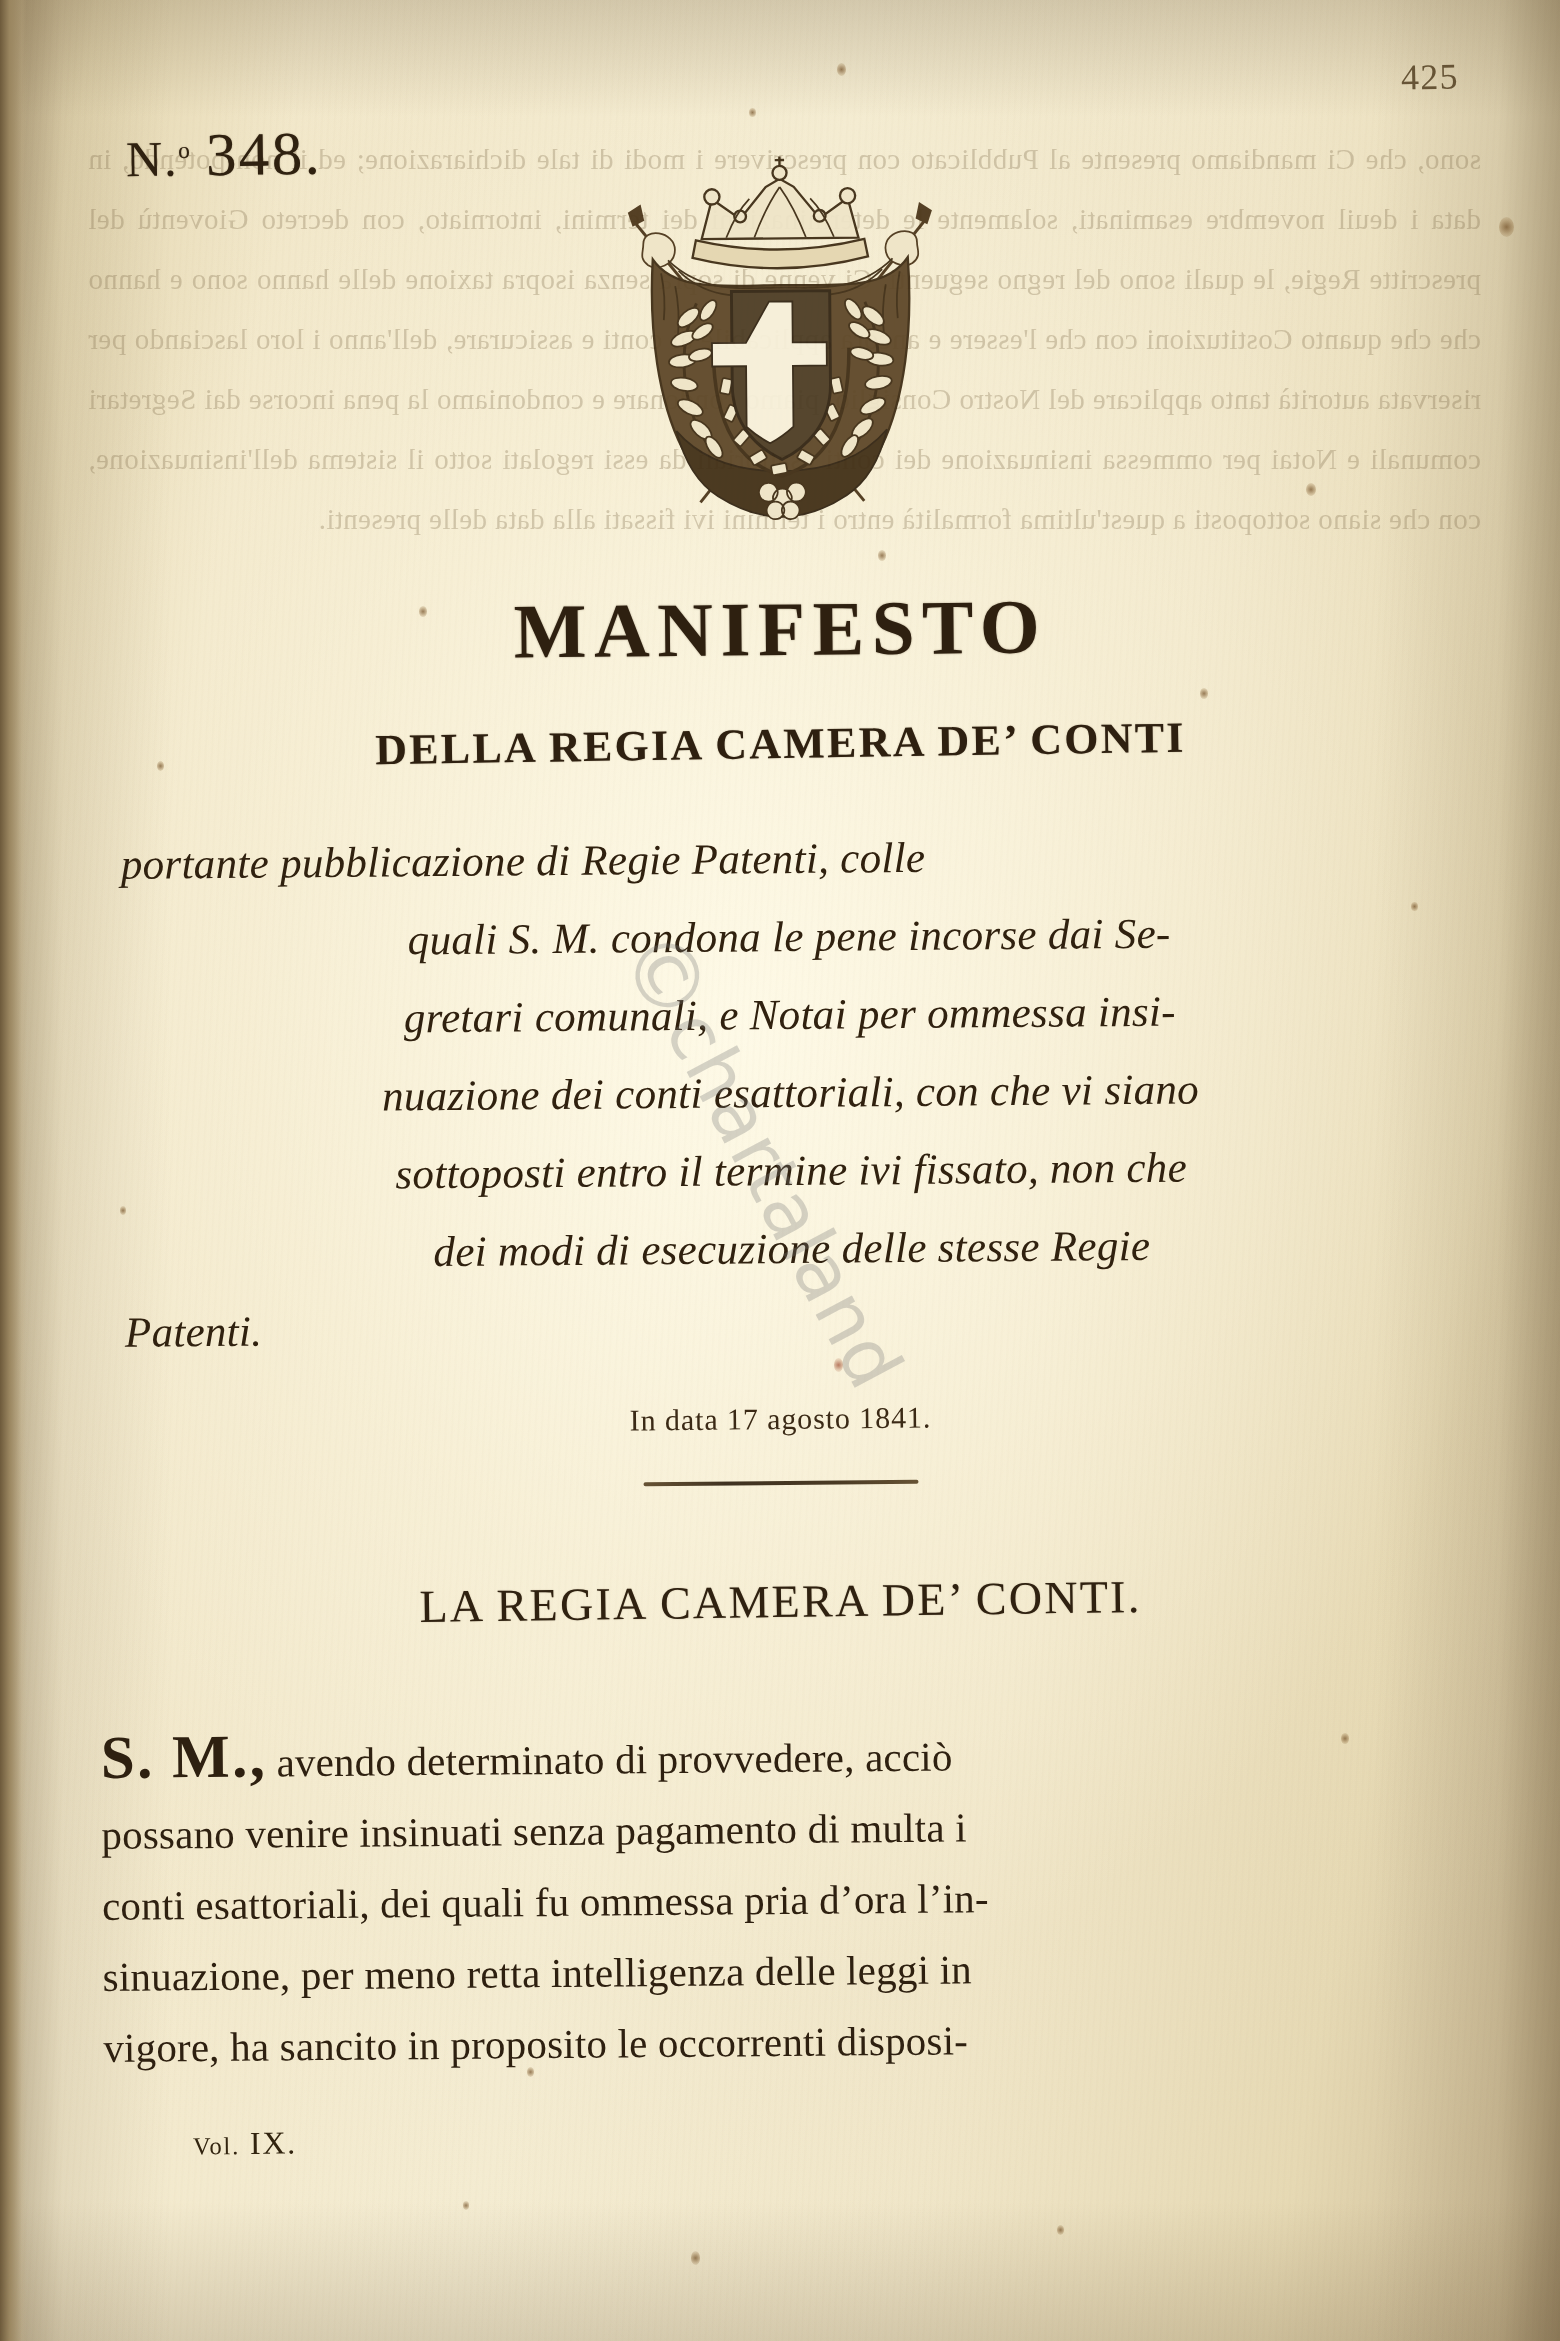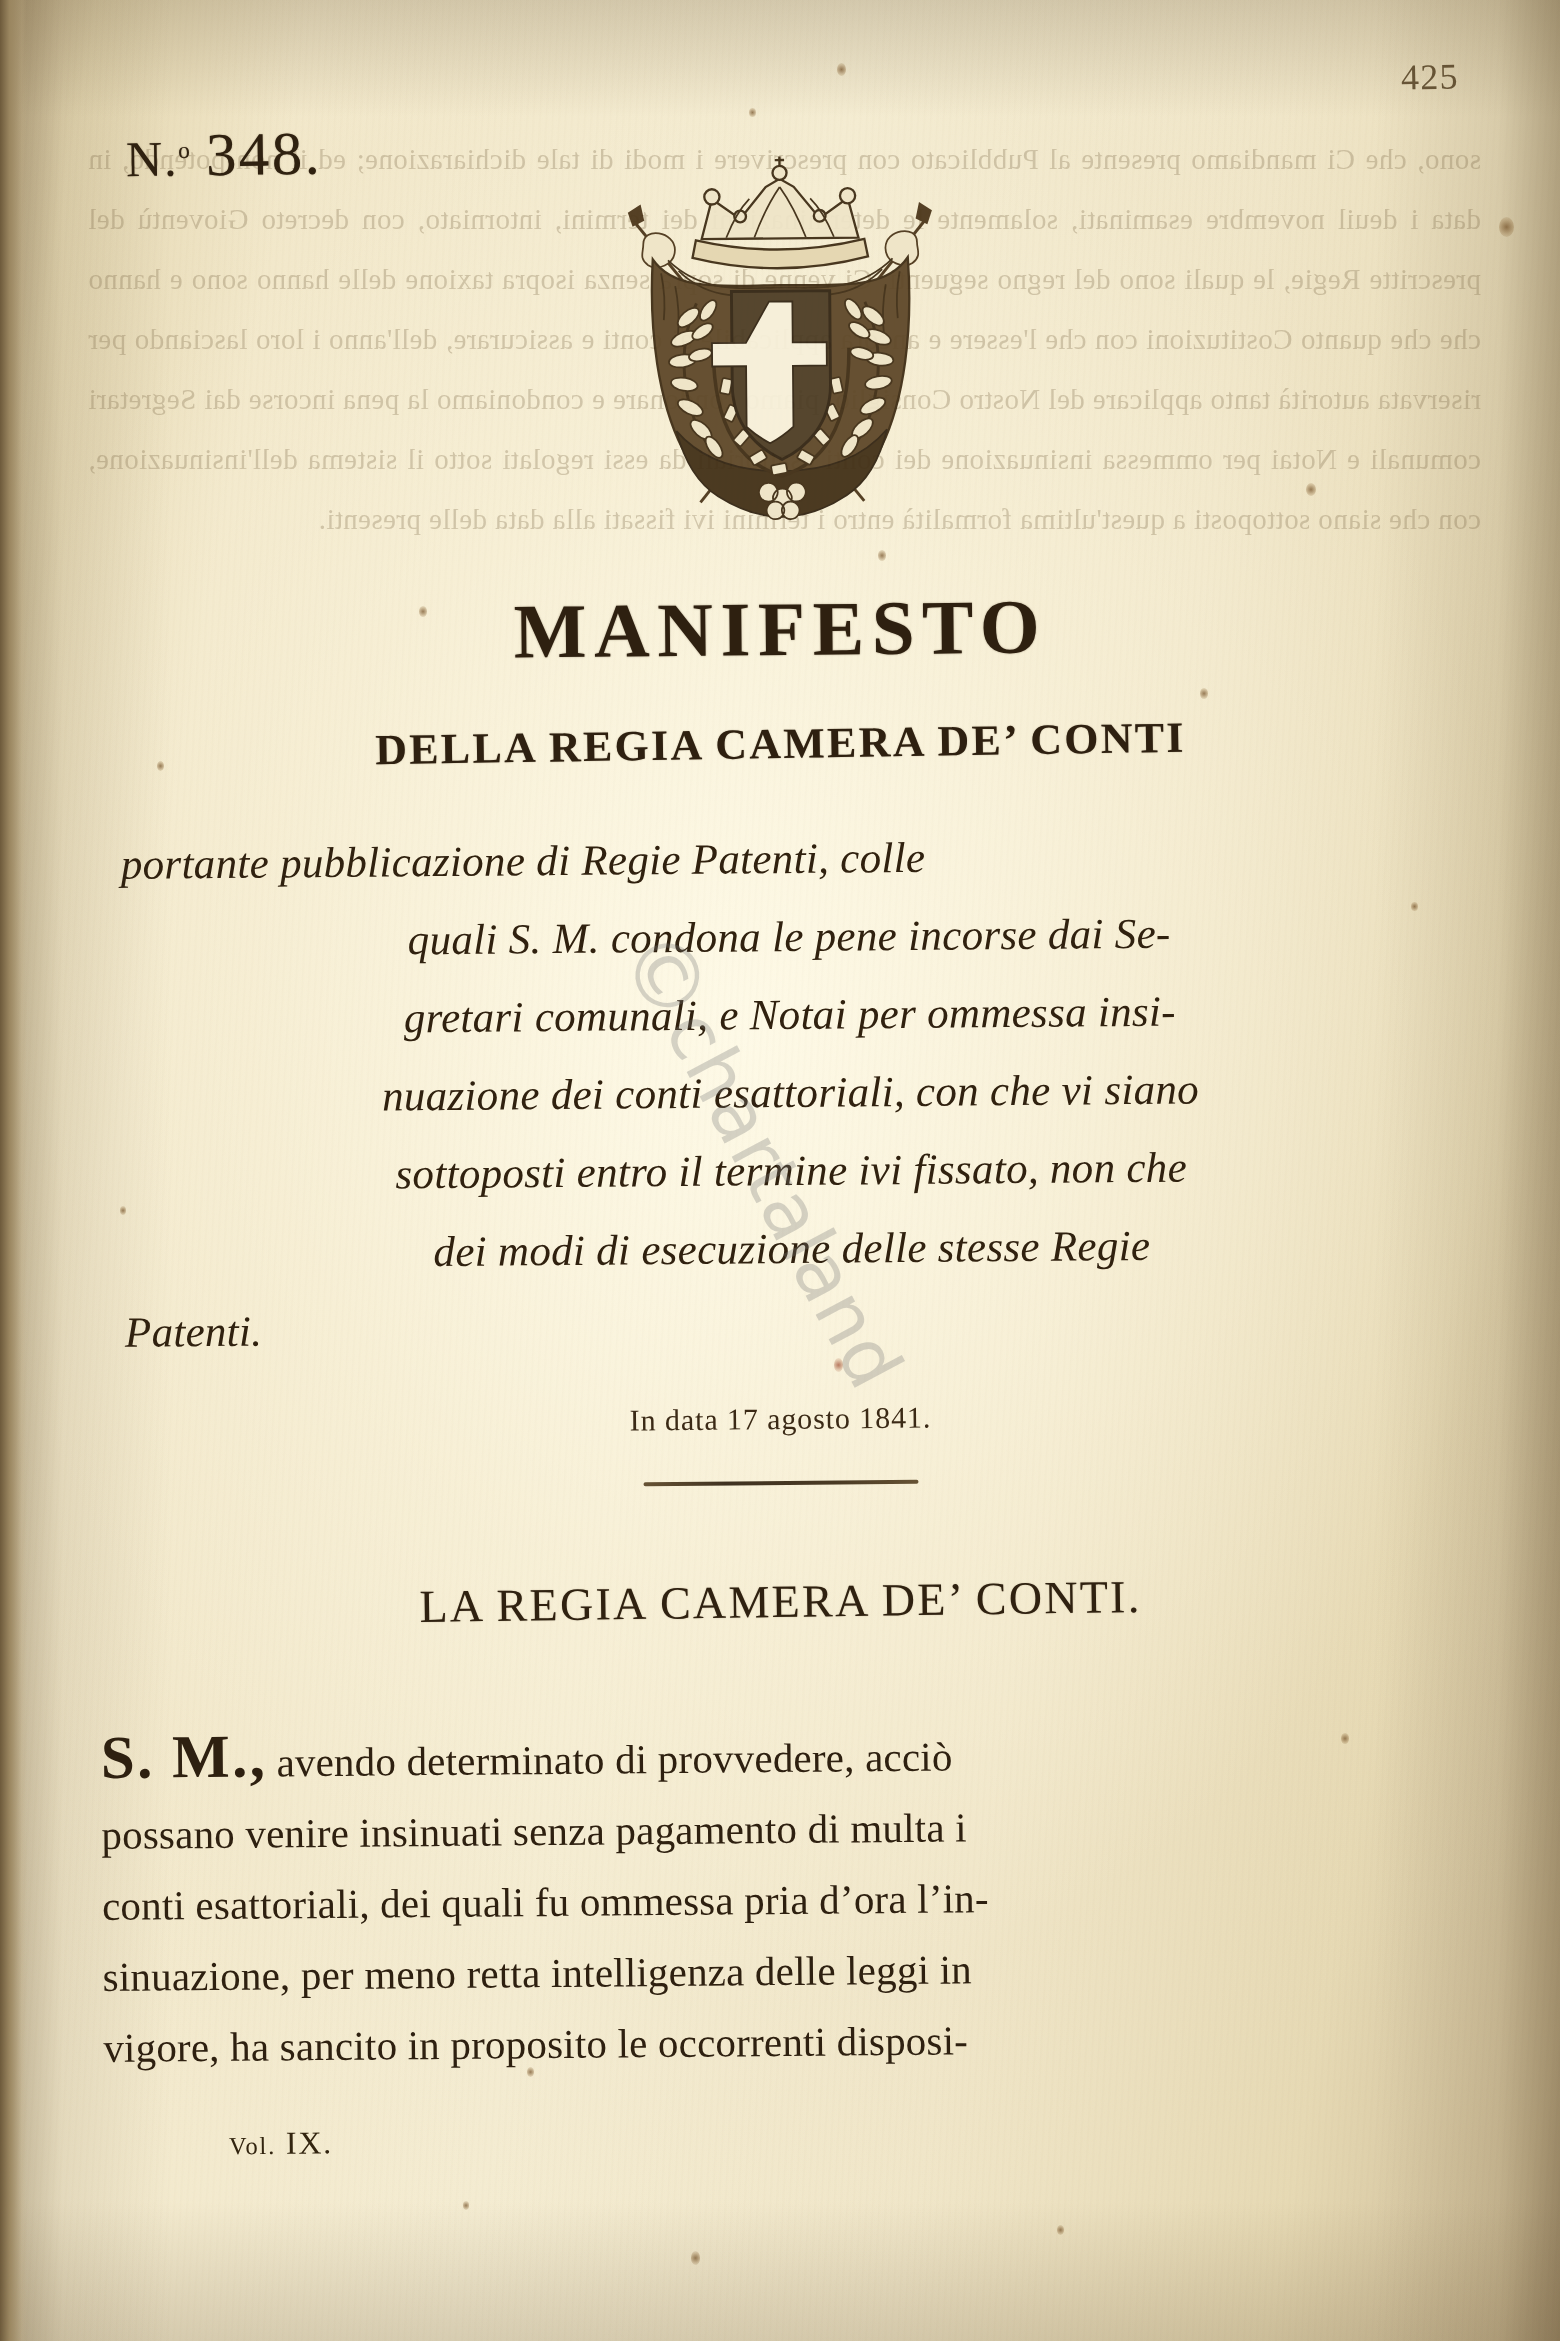--- a/index.html
+++ b/index.html
@@ -176,21 +176,21 @@
     margin-right:9.4px;
   }
 
   #volume {
     position:absolute; left:193px; top:2125px;
     font-size:32px;
     color:#32240f;
     letter-spacing:1.8px;
     transform:rotate(-0.6deg);
   }
-  #volume .sc { font-size:24.6px;margin-left:36px; }
+  #volume .sc { font-size:24.6px; }
 
   
   #watermark {
     position:absolute; left:691px; top:913px;
     transform:rotate(62deg);
     transform-origin:left top;
     font-size:75px;
     color:rgba(120,120,120,0.30);
     letter-spacing:1.2px;
     white-space:nowrap;

